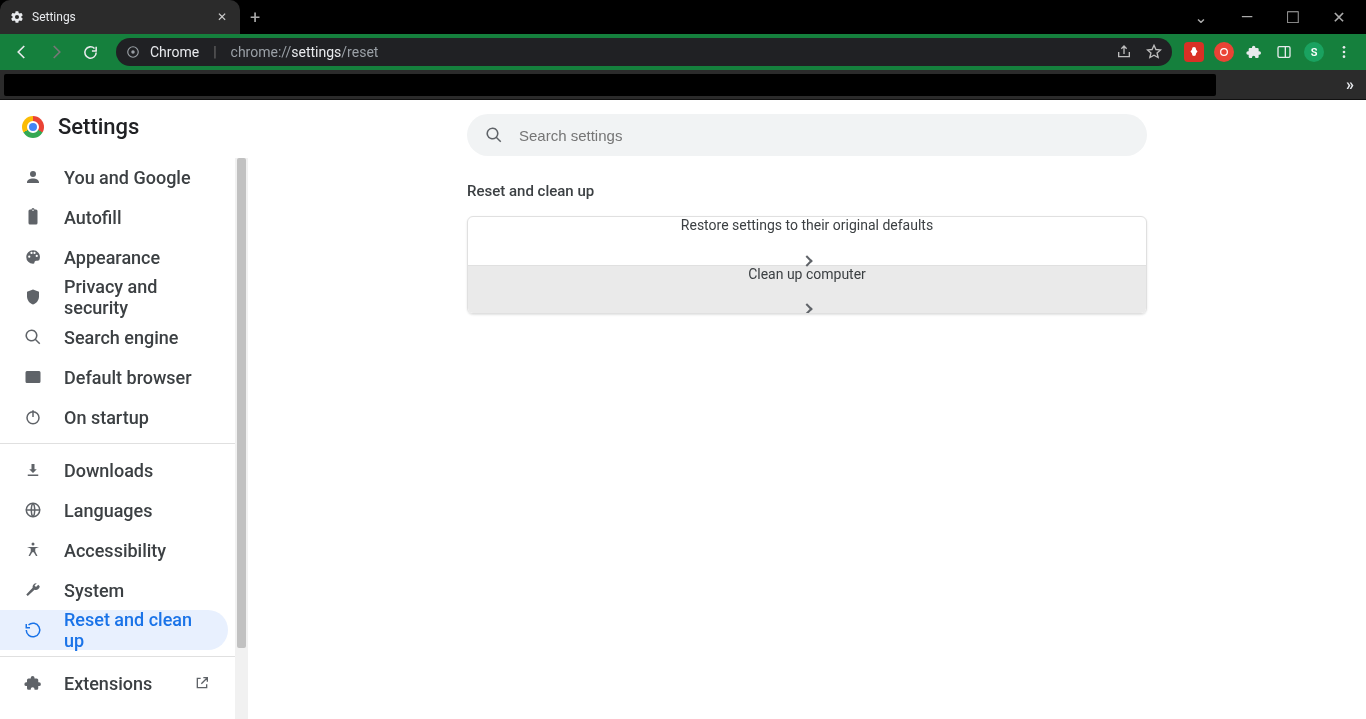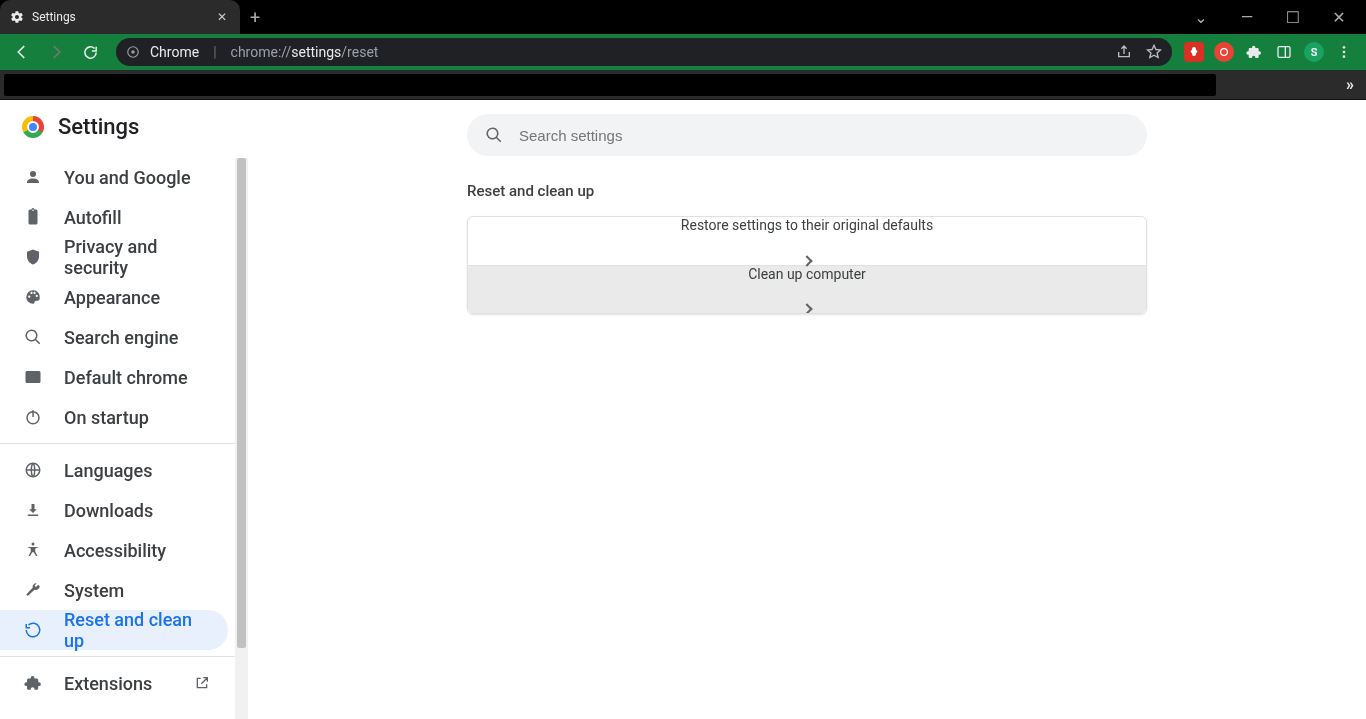--- a/index.html
+++ b/index.html
@@ -368,79 +368,79 @@
         <span class="mi">
             <svg width="18" height="18" viewBox="0 0 24 24" fill="#5f6368">
               <path d="M16 2h-2a2 2 0 0 0-4 0H8a2 2 0 0 0-2 2v16a2 2 0 0 0 2 2h8a2 2 0 0 0 2-2V4a2 2 0 0 0-2-2zm-4 0a1 1 0 1 1-1 1 1 1 0 0 1 1-1z"></path>
             </svg>
           </span>
         <span>Autofill</span>
       </div>
       <div class="nav-item">
         <span class="mi">
             <svg width="18" height="18" viewBox="0 0 24 24" fill="#5f6368">
+              <path d="M12 3a9 9 0 0 0 0 18 2 2 0 0 0 2-2 2 2 0 0 1 2-2h2a3 3 0 0 0 3-3 9 9 0 0 0-9-11zM7 13a1.5 1.5 0 1 1 1.5-1.5A1.5 1.5 0 0 1 7 13zm3-5a1.5 1.5 0 1 1 1.5-1.5A1.5 1.5 0 0 1 10 8zm4 0a1.5 1.5 0 1 1 1.5-1.5A1.5 1.5 0 0 1 14 8zm3 4a1.5 1.5 0 1 1 1.5-1.5A1.5 1.5 0 0 1 17 12z"></path>
+            </svg>
+          </span>
+        <span>Appearance</span>
+      </div>
+      <div class="nav-item">
+        <span class="mi">
+            <svg width="18" height="18" viewBox="0 0 24 24" fill="#5f6368">
               <path d="M12 2 4 5v6c0 5 3.4 9.7 8 11 4.6-1.3 8-6 8-11V5z"></path>
             </svg>
           </span>
         <span>Privacy and security</span>
-      </div>
-      <div class="nav-item">
-        <span class="mi">
-            <svg width="18" height="18" viewBox="0 0 24 24" fill="#5f6368">
-              <path d="M12 3a9 9 0 0 0 0 18 2 2 0 0 0 2-2 2 2 0 0 1 2-2h2a3 3 0 0 0 3-3 9 9 0 0 0-9-11zM7 13a1.5 1.5 0 1 1 1.5-1.5A1.5 1.5 0 0 1 7 13zm3-5a1.5 1.5 0 1 1 1.5-1.5A1.5 1.5 0 0 1 10 8zm4 0a1.5 1.5 0 1 1 1.5-1.5A1.5 1.5 0 0 1 14 8zm3 4a1.5 1.5 0 1 1 1.5-1.5A1.5 1.5 0 0 1 17 12z"></path>
-            </svg>
-          </span>
-        <span>Appearance</span>
       </div>
       <div class="nav-item">
         <span class="mi">
             <svg width="18" height="18" viewBox="0 0 24 24" fill="#5f6368">
               <path d="M10 2a8 8 0 1 0 4.9 14.3l5.4 5.4 1.4-1.4-5.4-5.4A8 8 0 0 0 10 2zm0 2a6 6 0 1 1-6 6 6 6 0 0 1 6-6z"></path>
             </svg>
           </span>
         <span>Search engine</span>
       </div>
       <div class="nav-item">
         <span class="mi">
             <svg width="18" height="18" viewBox="0 0 24 24" fill="#5f6368">
               <path d="M3 5h18v14H3zM3 9h18"></path>
               <rect x="3" y="5" width="18" height="14" rx="1" fill="none" stroke="#5f6368" stroke-width="2"></rect>
               <line x1="3" y1="9" x2="21" y2="9" stroke="#5f6368" stroke-width="2"></line>
             </svg>
           </span>
-        <span>Default chrome</span>
+        <span>Default browser</span>
       </div>
       <div class="nav-item">
         <span class="mi">
             <svg width="18" height="18" viewBox="0 0 24 24" fill="none" stroke="#5f6368" stroke-width="2">
               <circle cx="12" cy="13" r="8"></circle>
               <line x1="12" y1="3" x2="12" y2="12"></line>
             </svg>
           </span>
         <span>On startup</span>
       </div>
 
       <div class="nav-group-sep"></div>
 
       <div class="nav-item">
         <span class="mi">
+            <svg width="18" height="18" viewBox="0 0 24 24" fill="#5f6368">
+              <path d="M5 20h14v-2H5zm7-4 5-5h-3V4h-4v7H7z"></path>
+            </svg>
+          </span>
+        <span>Downloads</span>
+      </div>
+      <div class="nav-item">
+        <span class="mi">
             <svg width="18" height="18" viewBox="0 0 24 24" fill="none" stroke="#5f6368" stroke-width="2">
               <circle cx="12" cy="12" r="9"></circle>
               <path d="M3 12h18M12 3c3 3 3 15 0 18M12 3c-3 3-3 15 0 18"></path>
             </svg>
           </span>
         <span>Languages</span>
-      </div>
-      <div class="nav-item">
-        <span class="mi">
-            <svg width="18" height="18" viewBox="0 0 24 24" fill="#5f6368">
-              <path d="M5 20h14v-2H5zm7-4 5-5h-3V4h-4v7H7z"></path>
-            </svg>
-          </span>
-        <span>Downloads</span>
       </div>
       <div class="nav-item">
         <span class="mi">
             <svg width="18" height="18" viewBox="0 0 24 24" fill="#5f6368">
               <circle cx="12" cy="4" r="2"></circle>
               <path d="M4 8h16l-5 2v4l3 6h-2l-3-5h-2l-3 5H6l3-6v-4z"></path>
             </svg>
           </span>
         <span>Accessibility</span>
       </div>

